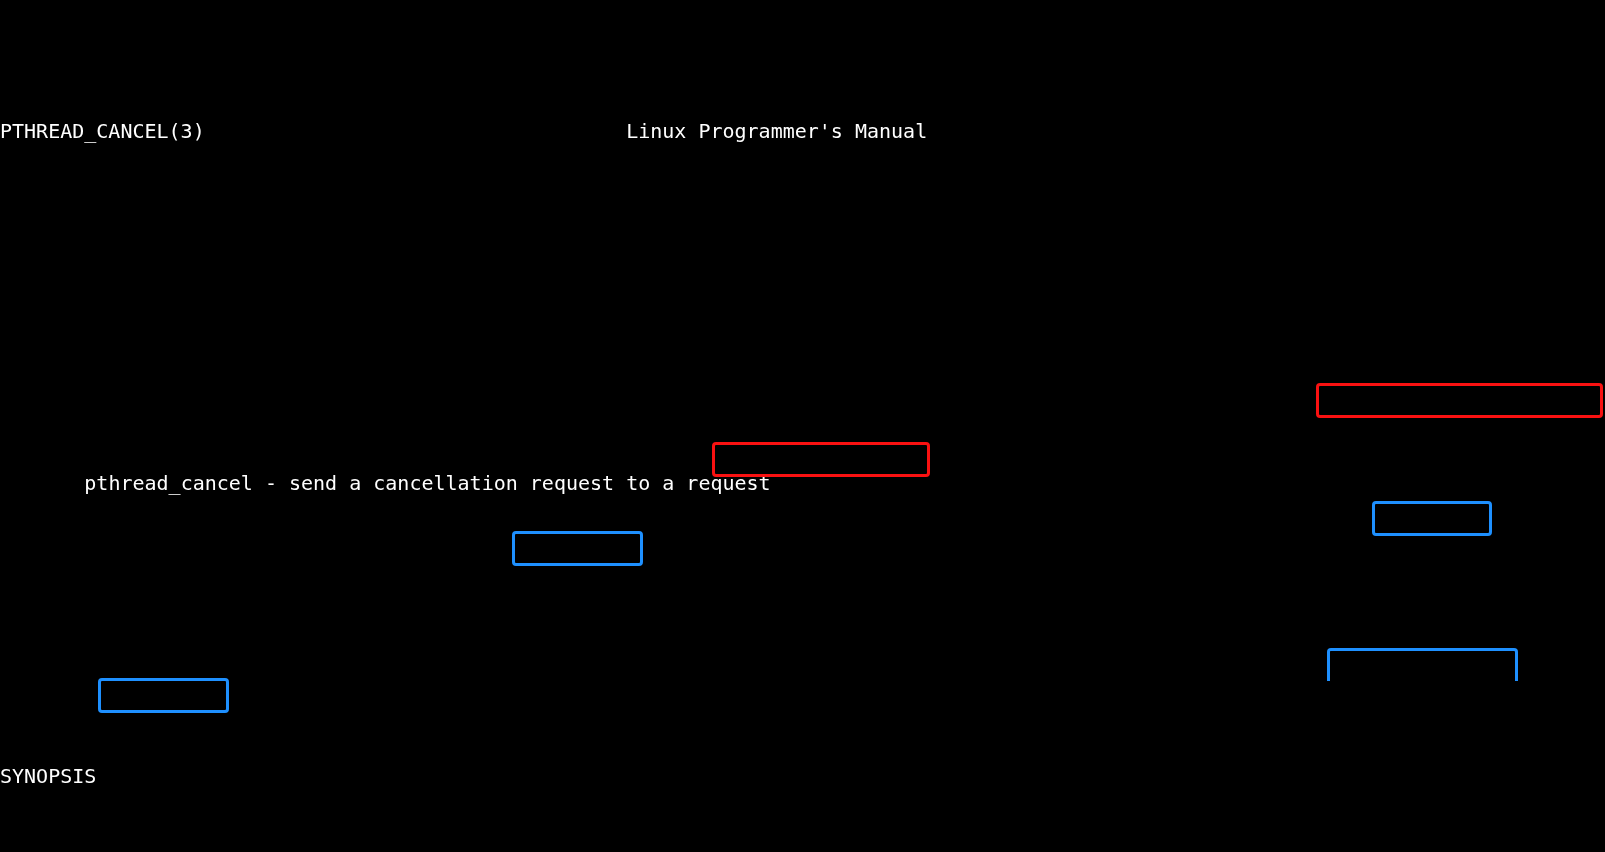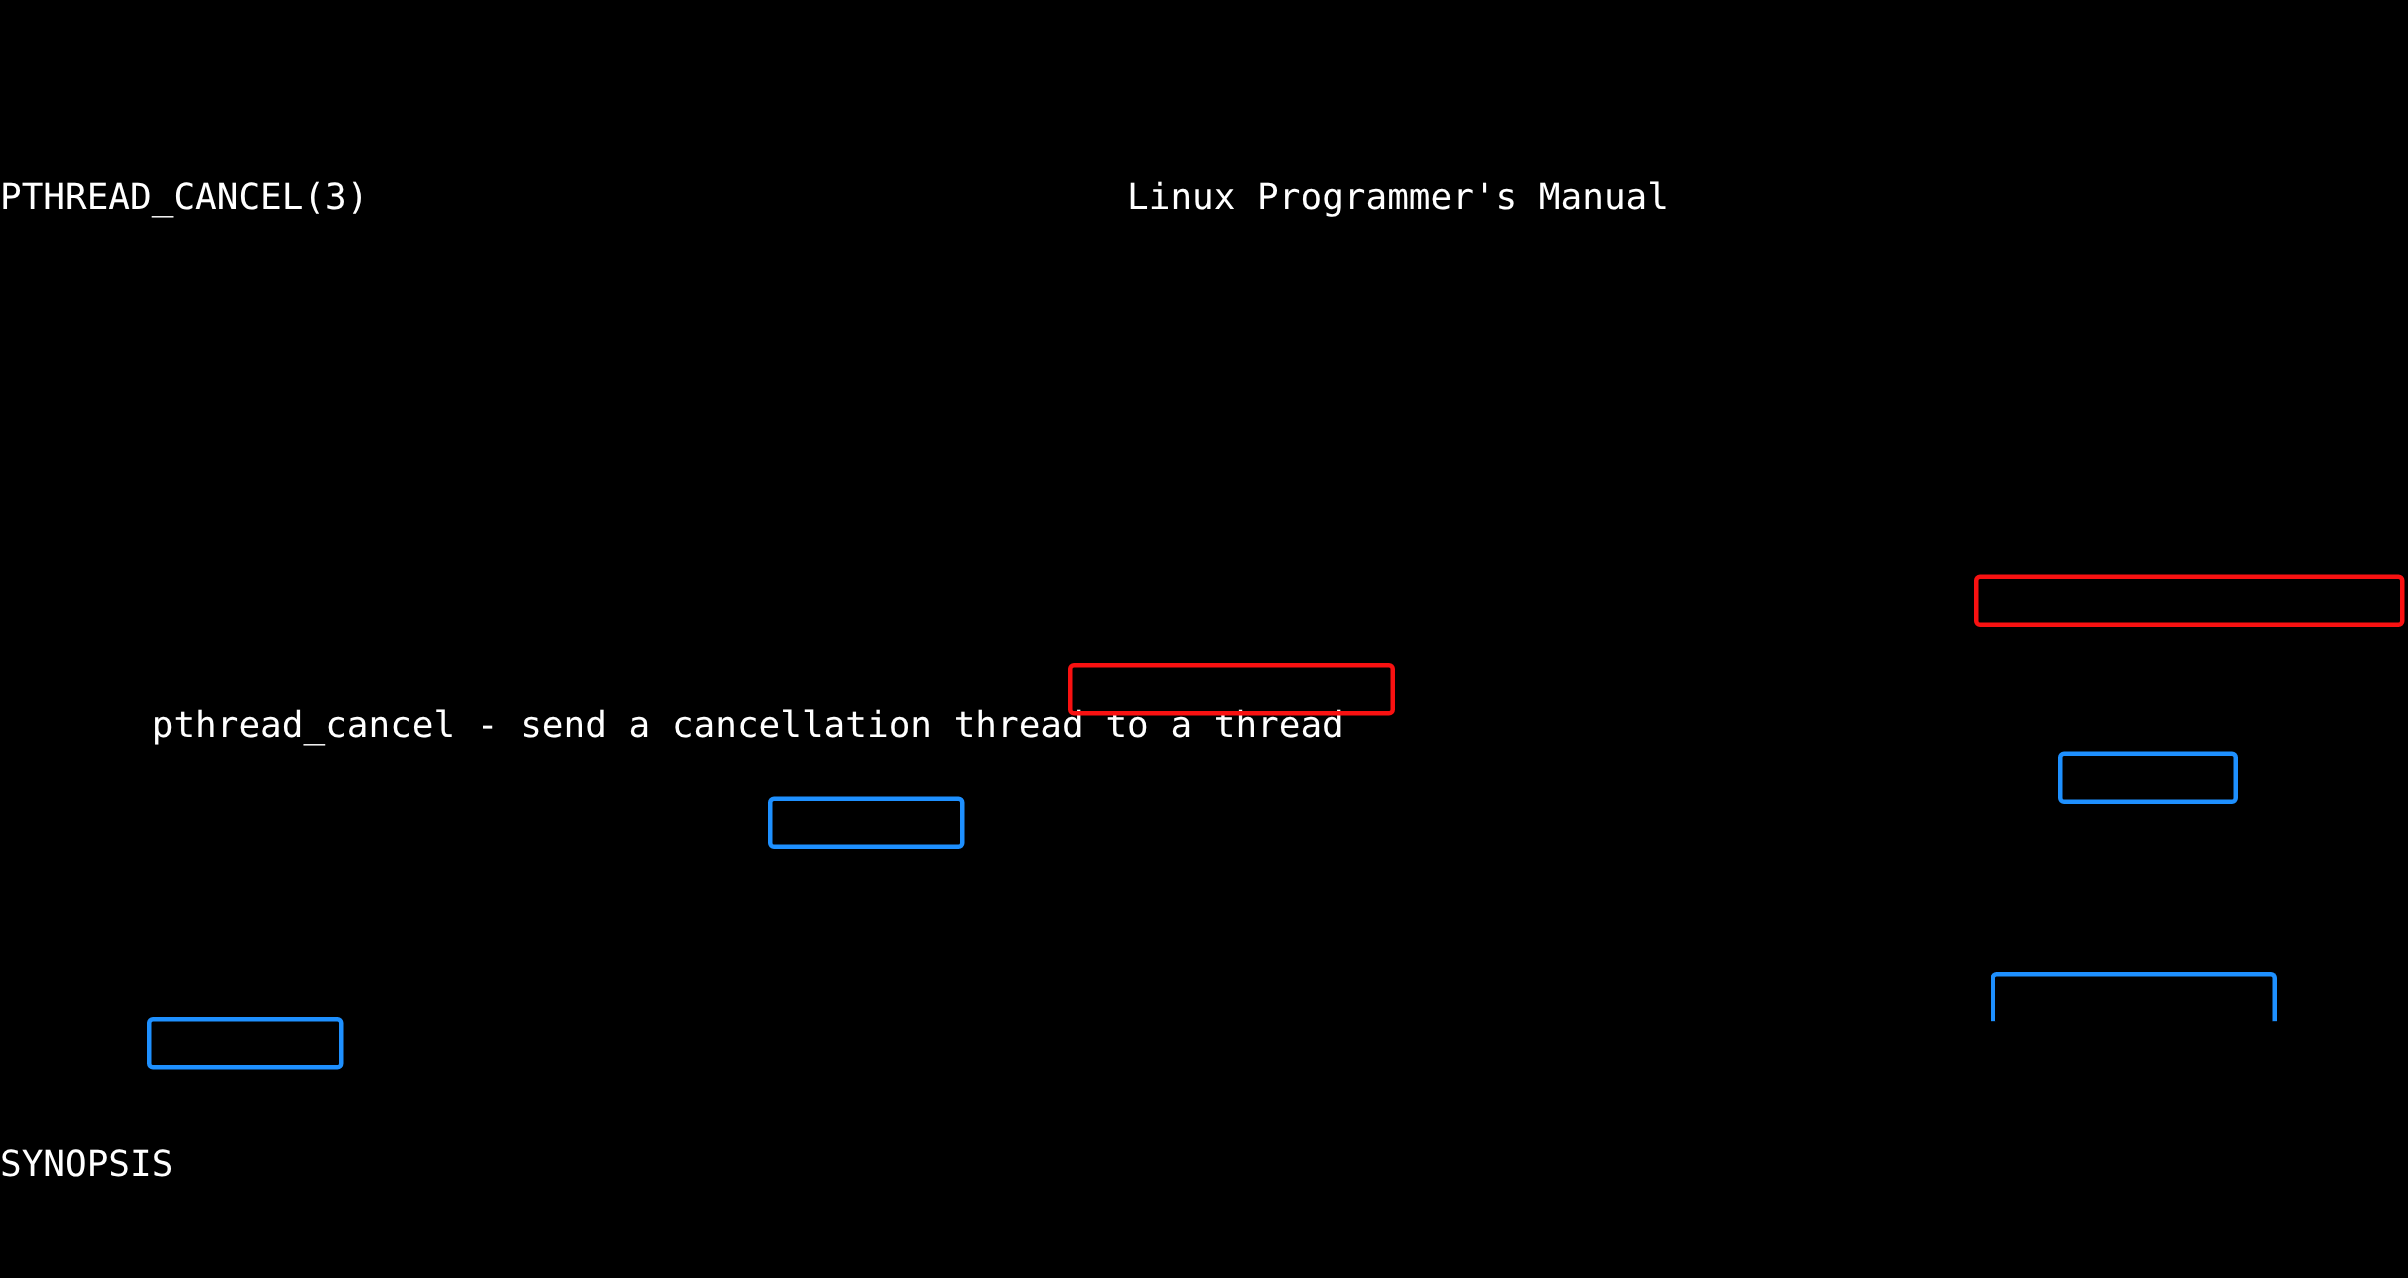--- a/index.html
+++ b/index.html
@@ -13,21 +13,21 @@
     overflow: hidden;
     font-family: "DejaVu Sans Mono", "Liberation Mono", monospace;
   }
   #terminal {
     position: relative;
     width: 1605px;
     height: 852px;
     background: #000000;
     color: #ffffff;
     font-family: "DejaVu Sans Mono", "Liberation Mono", monospace;
-    font-size: 24px;
+    font-size: 20px;
     line-height: 29.32px;
     letter-spacing: 0px;
     white-space: pre;
     padding: 0;
     box-sizing: border-box;
   }
   .line {
     height: 29.32px;
     white-space: pre;
     position: relative;
@@ -52,21 +52,21 @@
 
   
   <div class="line"><span>PTHREAD_CANCEL(3)</span><span>                                   </span><span>Linux Programmer's Manual</span><span>                                   </span></div>
 
   
   <div class="line"> </div>
 
   
 
   
-  <div class="line"><span>       </span><span>pthread_cancel - send a cancellation thread to a thread</span></div>
+  <div class="line"><span>       </span><span>pthread_cancel - send a cancellation request to a request</span></div>
 
   
   <div class="line"> </div>
 
   
   <div class="line"><span>SYNOPSIS</span></div>
 
   
   
 

